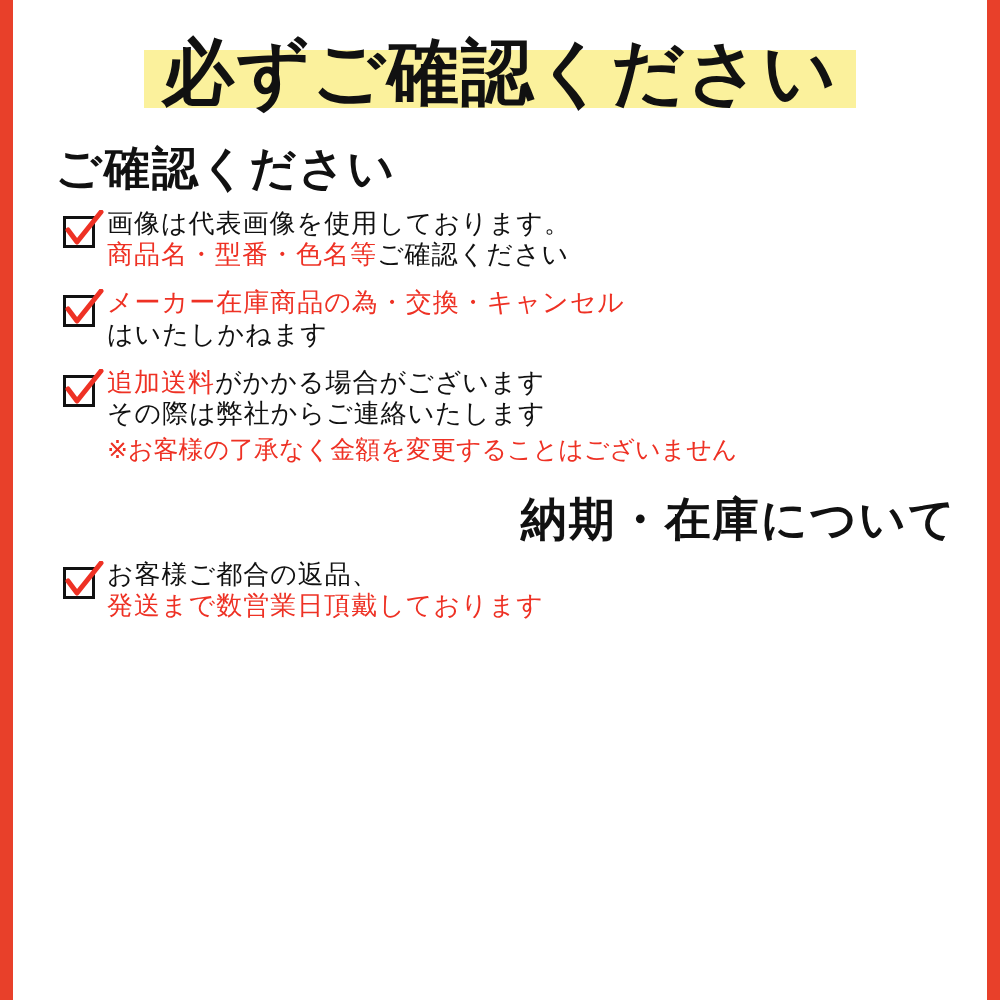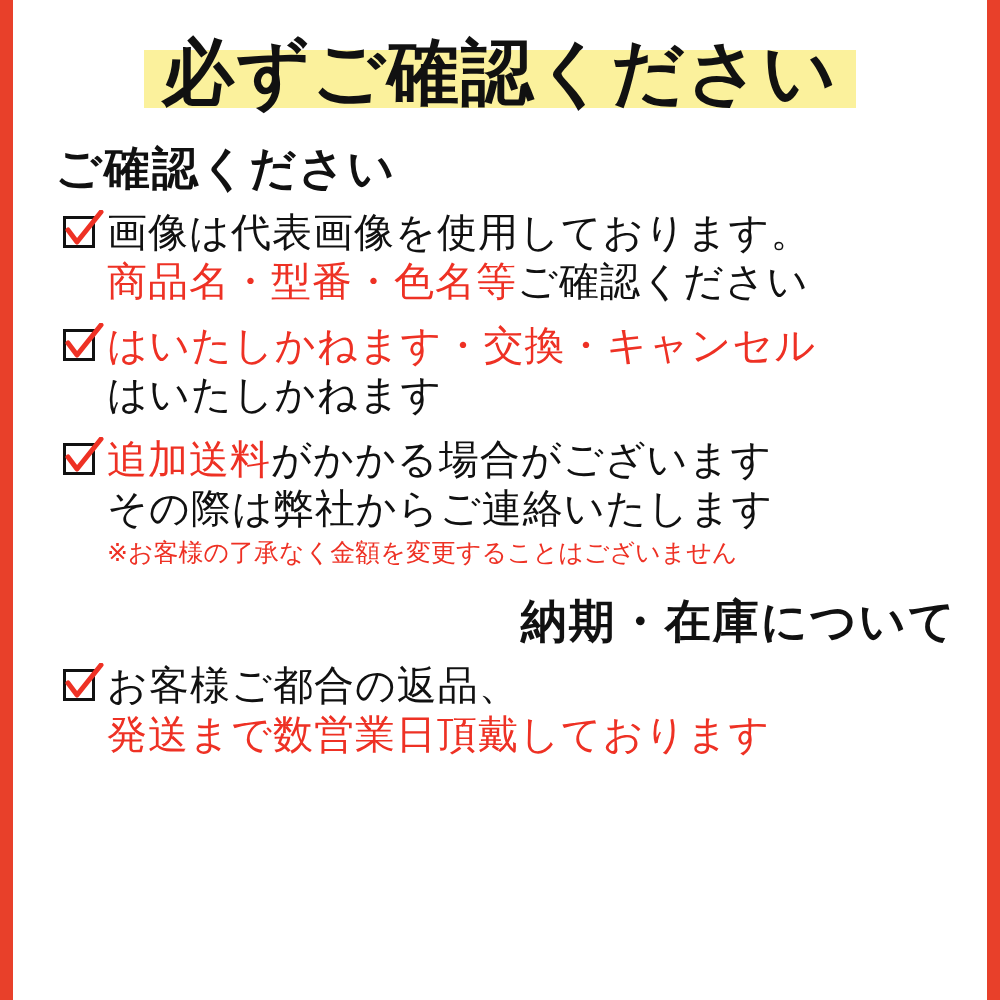--- a/index.html
+++ b/index.html
@@ -105,21 +105,21 @@
   .check svg {
     position: absolute;
     left: 0;
     top: -2px;
   }
 
   .lines {
     flex: 1 1 auto;
   }
   .line {
-    font-size: 40px;
+    font-size: 26px;
     line-height: 1.22;
     color: #111111;
     letter-spacing: 1px;
     white-space: nowrap;
   }
   .line.red { color: #ee3124; }
   .line.black { color: #111111; }
   .line .red { color: #ee3124; text-align: center; }
   .line .black { color: #111111; }
   .note {
@@ -164,21 +164,21 @@
     </div>
 
     <div class="item">
       <span class="check">
         <span class="box"></span>
         <svg width="44" height="44" viewBox="0 0 44 44" aria-hidden="true">
           <path d="M7 20 L16 32 L40 2" fill="none" stroke="#ee3124" stroke-width="5" stroke-linecap="round" stroke-linejoin="round"></path>
         </svg>
       </span>
       <span class="lines">
-        <div class="line red">はいたしかねます・交換・キャンセル</div>
+        <div class="line red">メーカー在庫商品の為・交換・キャンセル</div>
         <div class="line black">はいたしかねます</div>
       </span>
     </div>
 
     <div class="item tight">
       <span class="check">
         <span class="box"></span>
         <svg width="44" height="44" viewBox="0 0 44 44" aria-hidden="true">
           <path d="M7 20 L16 32 L40 2" fill="none" stroke="#ee3124" stroke-width="5" stroke-linecap="round" stroke-linejoin="round"></path>
         </svg>

